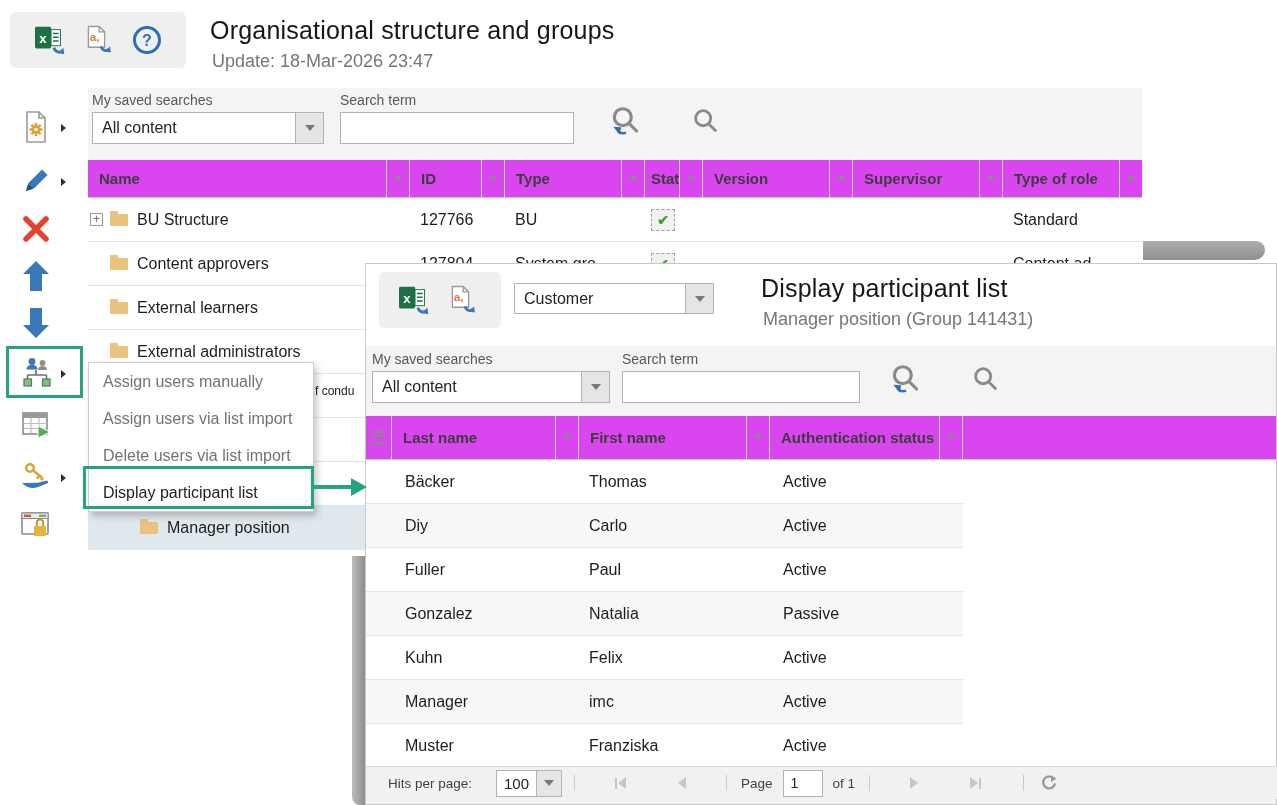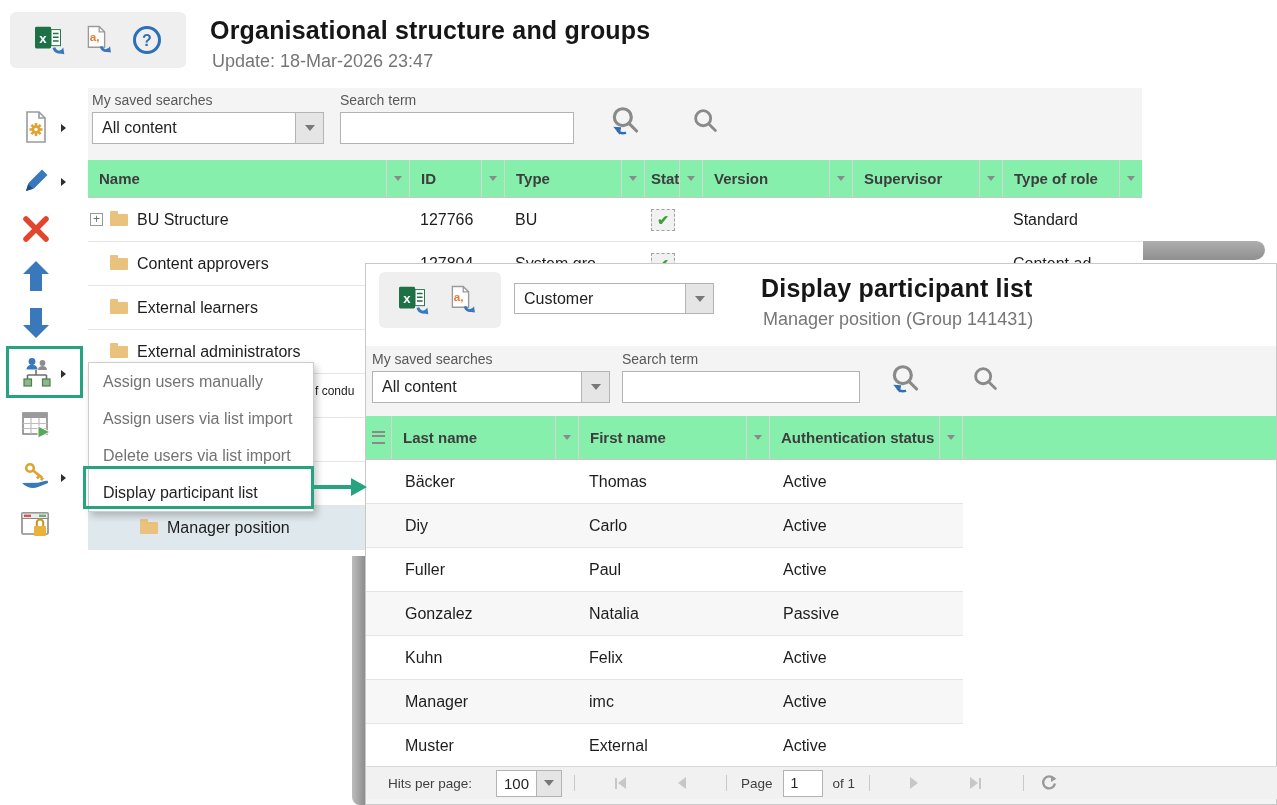--- a/index.html
+++ b/index.html
@@ -2,34 +2,34 @@
 <html><head>
 <meta charset="utf-8">
 <style>
   html,body{margin:0;padding:0;background:#fff;}
   body{font-family:"Liberation Sans",sans-serif;}
   .stage{position:relative;width:1277px;height:805px;background:#fff;overflow:hidden;}
   .abs{position:absolute;}
 
   
   .icon-group{background:#efefef;border-radius:6px;display:flex;align-items:center;justify-content:center;gap:12px;}
-  .page-title{font-size:25px;font-weight:700;color:#161616;letter-spacing:.2px;white-space:nowrap;}
+  .page-title{font-size:25px;font-weight:400;color:#161616;letter-spacing:.2px;white-space:nowrap;}
   .page-subtitle{font-size:18px;color:#767676;white-space:nowrap;}
   .panel{background:#f4f4f4;}
   .lbl{font-size:14px;color:#585858;white-space:nowrap;}
   .selectbox{display:flex;background:#fff;border:1px solid #b3b3b3;box-sizing:border-box;height:32px;cursor:pointer;}
   .selectbox .txt{flex:1;display:flex;align-items:center;padding-left:9px;font-size:16px;color:#222;white-space:nowrap;overflow:hidden;}
   .sel-arrow{width:27px;background:#e5e5e5;border-left:1px solid #b3b3b3;display:flex;align-items:center;justify-content:center;}
   .tri-down{width:0;height:0;border-left:5px solid transparent;border-right:5px solid transparent;border-top:6px solid #787878;}
   .tri-down.sm{border-left-width:4px;border-right-width:4px;border-top-width:5px;border-top-color:#8a8a8a;}
   .textinput{background:#fff;border:1px solid #b3b3b3;box-sizing:border-box;height:32px;font-size:16px;padding:0 8px;font-family:inherit;color:#222;}
   .tri-right-sm{width:0;height:0;border-top:4px solid transparent;border-bottom:4px solid transparent;border-left:5px solid #2e2e2e;}
 
   
-  .hdr{display:grid;background:#86efac;border-bottom:1px solid #c7c7c7;box-sizing:border-box;}
+  .hdr{display:grid;background:#d946ef;border-bottom:1px solid #c7c7c7;box-sizing:border-box;}
   .hcol{display:flex;align-items:stretch;border-right:1px solid #d6d6d6;min-width:0;}
   .hcol.nosep{border-right:none;}
   .hlabel{flex:1;display:flex;align-items:center;padding-left:11px;font-size:15px;font-weight:700;color:#3d3d3d;white-space:nowrap;overflow:hidden;}
   .harr{width:22px;border-left:1px solid #d6d6d6;display:flex;align-items:center;justify-content:center;flex:none;cursor:pointer;}
   .burger-cell{display:flex;align-items:center;justify-content:center;border-right:1px solid #d6d6d6;}
   .burger{width:13px;height:9px;border-top:2px solid #8a8a8a;border-bottom:2px solid #8a8a8a;position:relative;}
   .burger::after{content:"";position:absolute;left:0;right:0;top:1.5px;height:2px;background:#8a8a8a;}
 
   
   .rowgrid{display:grid;align-items:center;height:44px;box-sizing:border-box;border-bottom:1px solid #e4e4e4;font-size:16px;color:#1d1d1d;background:#fff;}
@@ -459,21 +459,21 @@
     </div>
     <div class="abs rowgrid altrow" style="left:0;top:416px;width:597px;grid-template-columns:26px 187px 191px 193px;">
       <span></span>
       <span class="cell" style="padding-left:13px;">Manager</span>
       <span class="cell" style="padding-left:10px;">imc</span>
       <span class="cell" style="padding-left:13px;">Active</span>
     </div>
     <div class="abs rowgrid" style="left:0;top:460px;width:597px;grid-template-columns:26px 187px 191px 193px;border-bottom:none;">
       <span></span>
       <span class="cell" style="padding-left:13px;">Muster</span>
-      <span class="cell" style="padding-left:10px;">External</span>
+      <span class="cell" style="padding-left:10px;">Franziska</span>
       <span class="cell" style="padding-left:13px;">Active</span>
     </div>
 
     <div class="abs pgn" style="left:0;top:502px;width:916px;height:33px;padding-left:22px;">
       <span>Hits per page:</span>
       <span class="hits-select" style="margin-left:24px;">
         <span class="txt">100</span>
         <span class="sel-arrow">
             <span class="tri-down"></span>
           </span>

